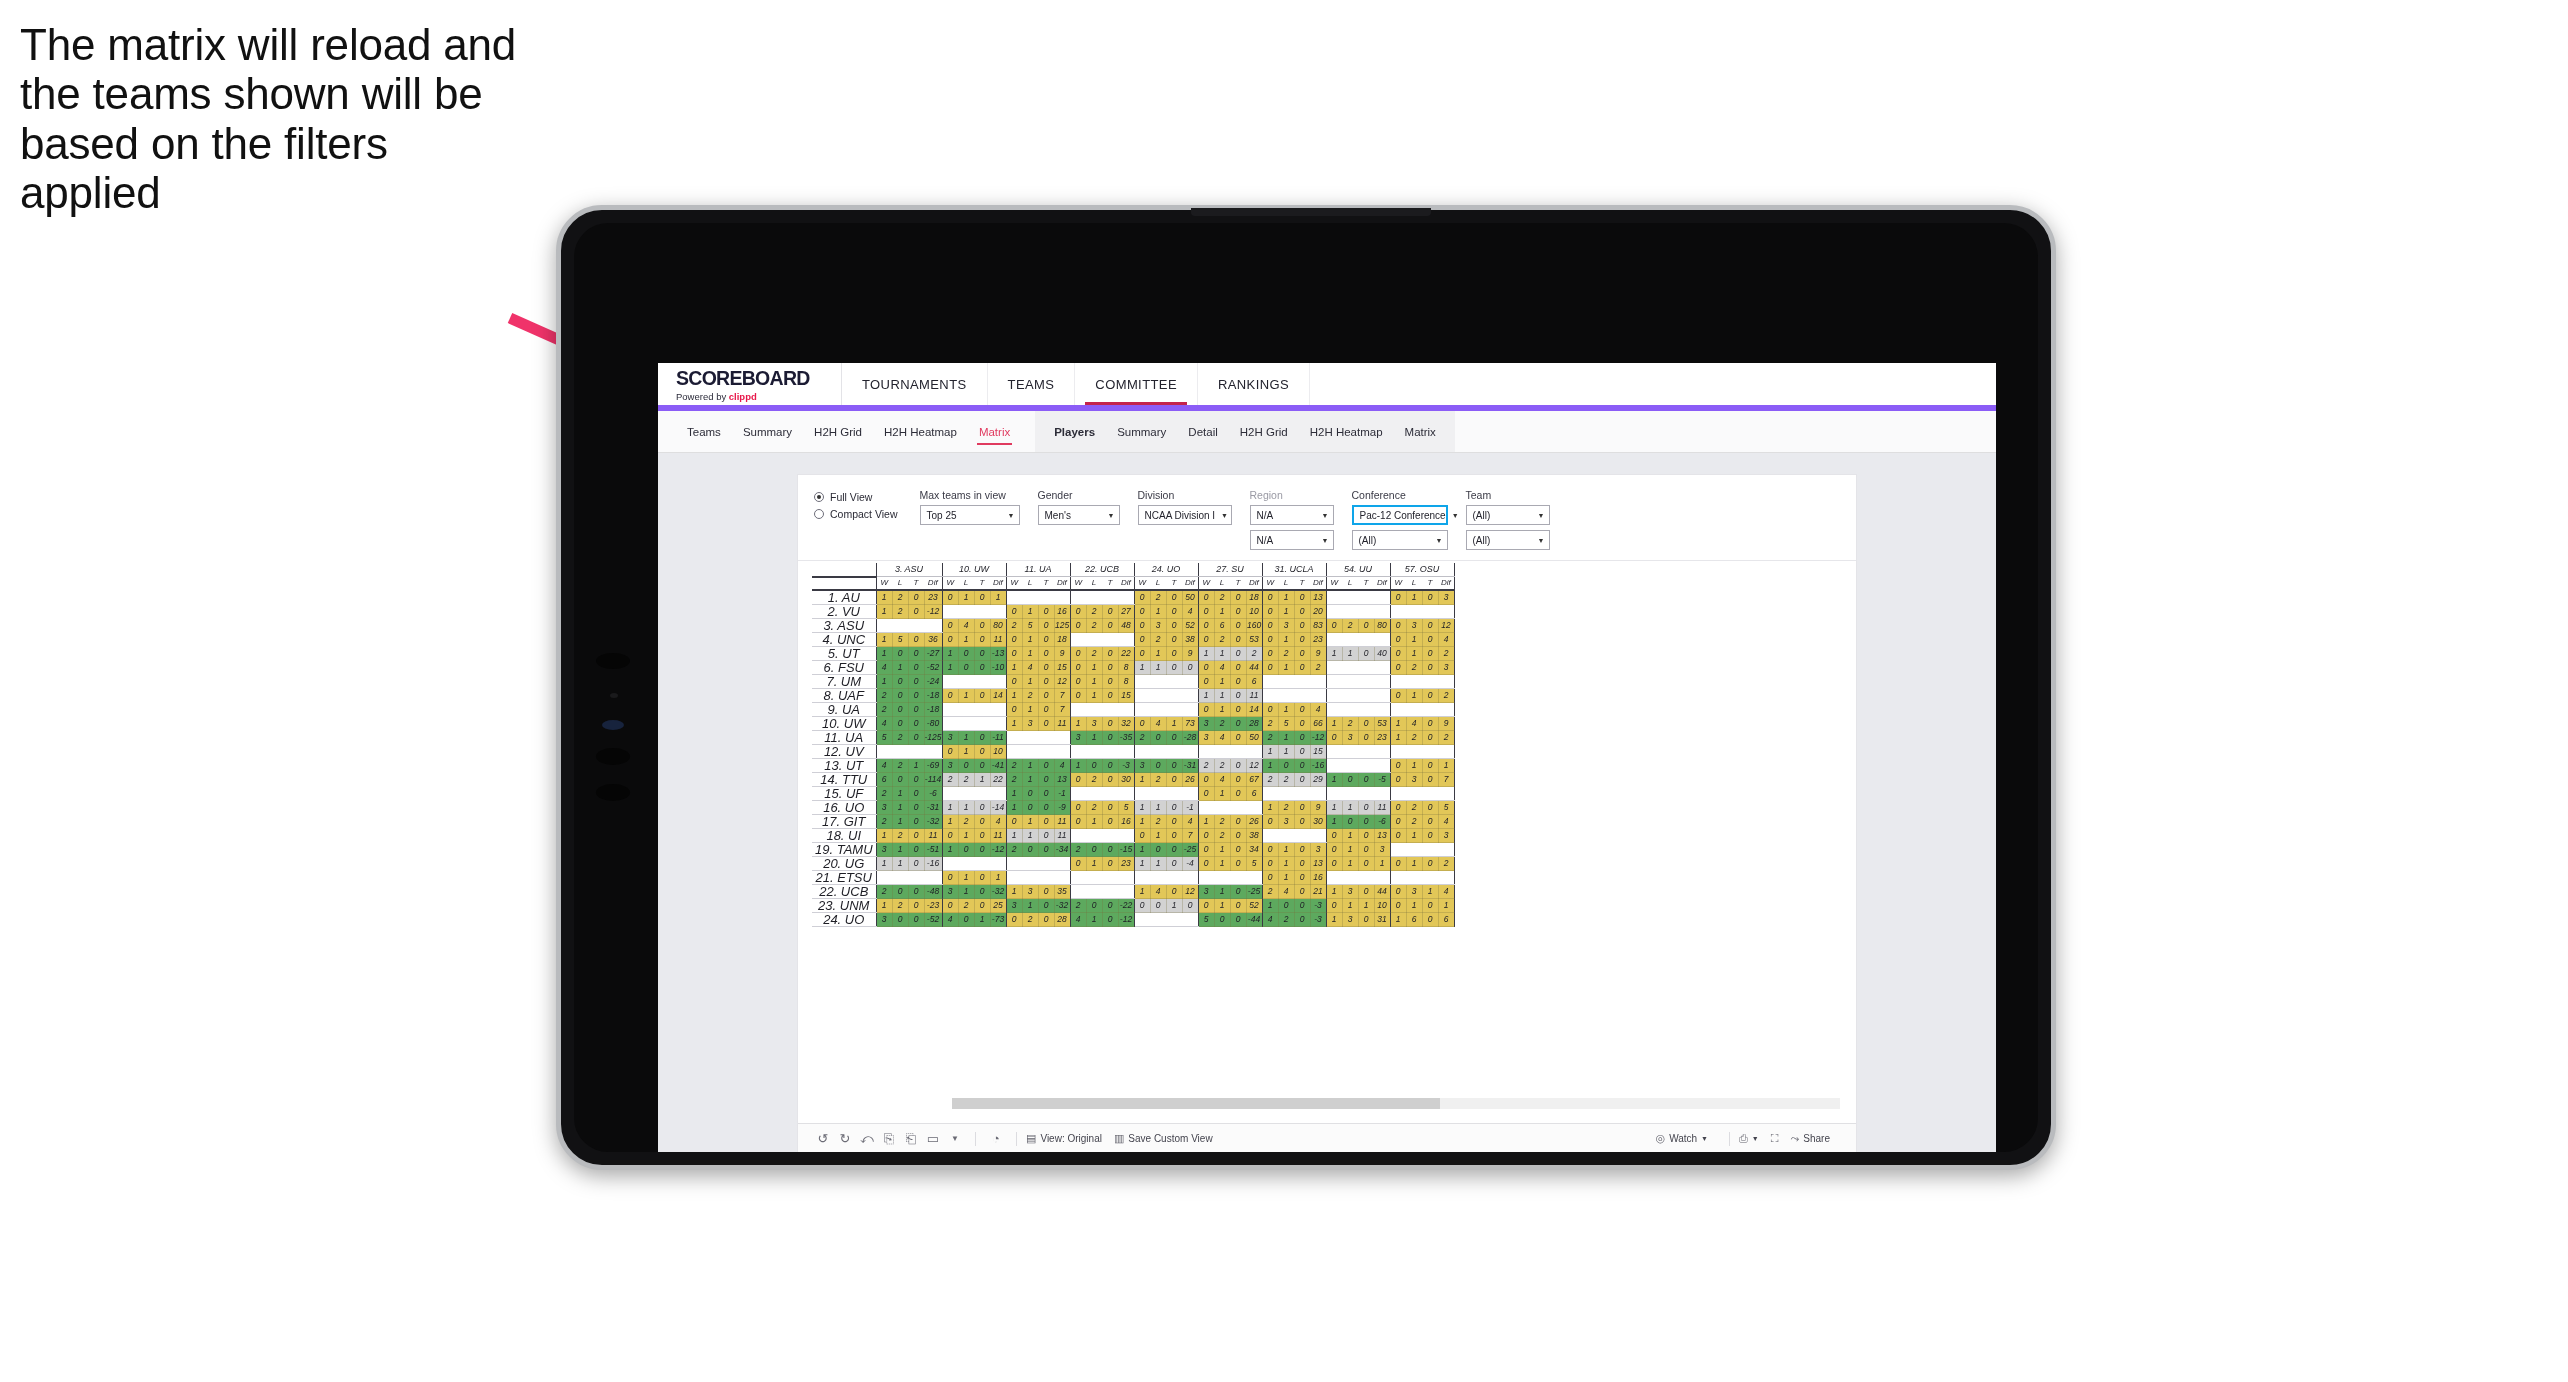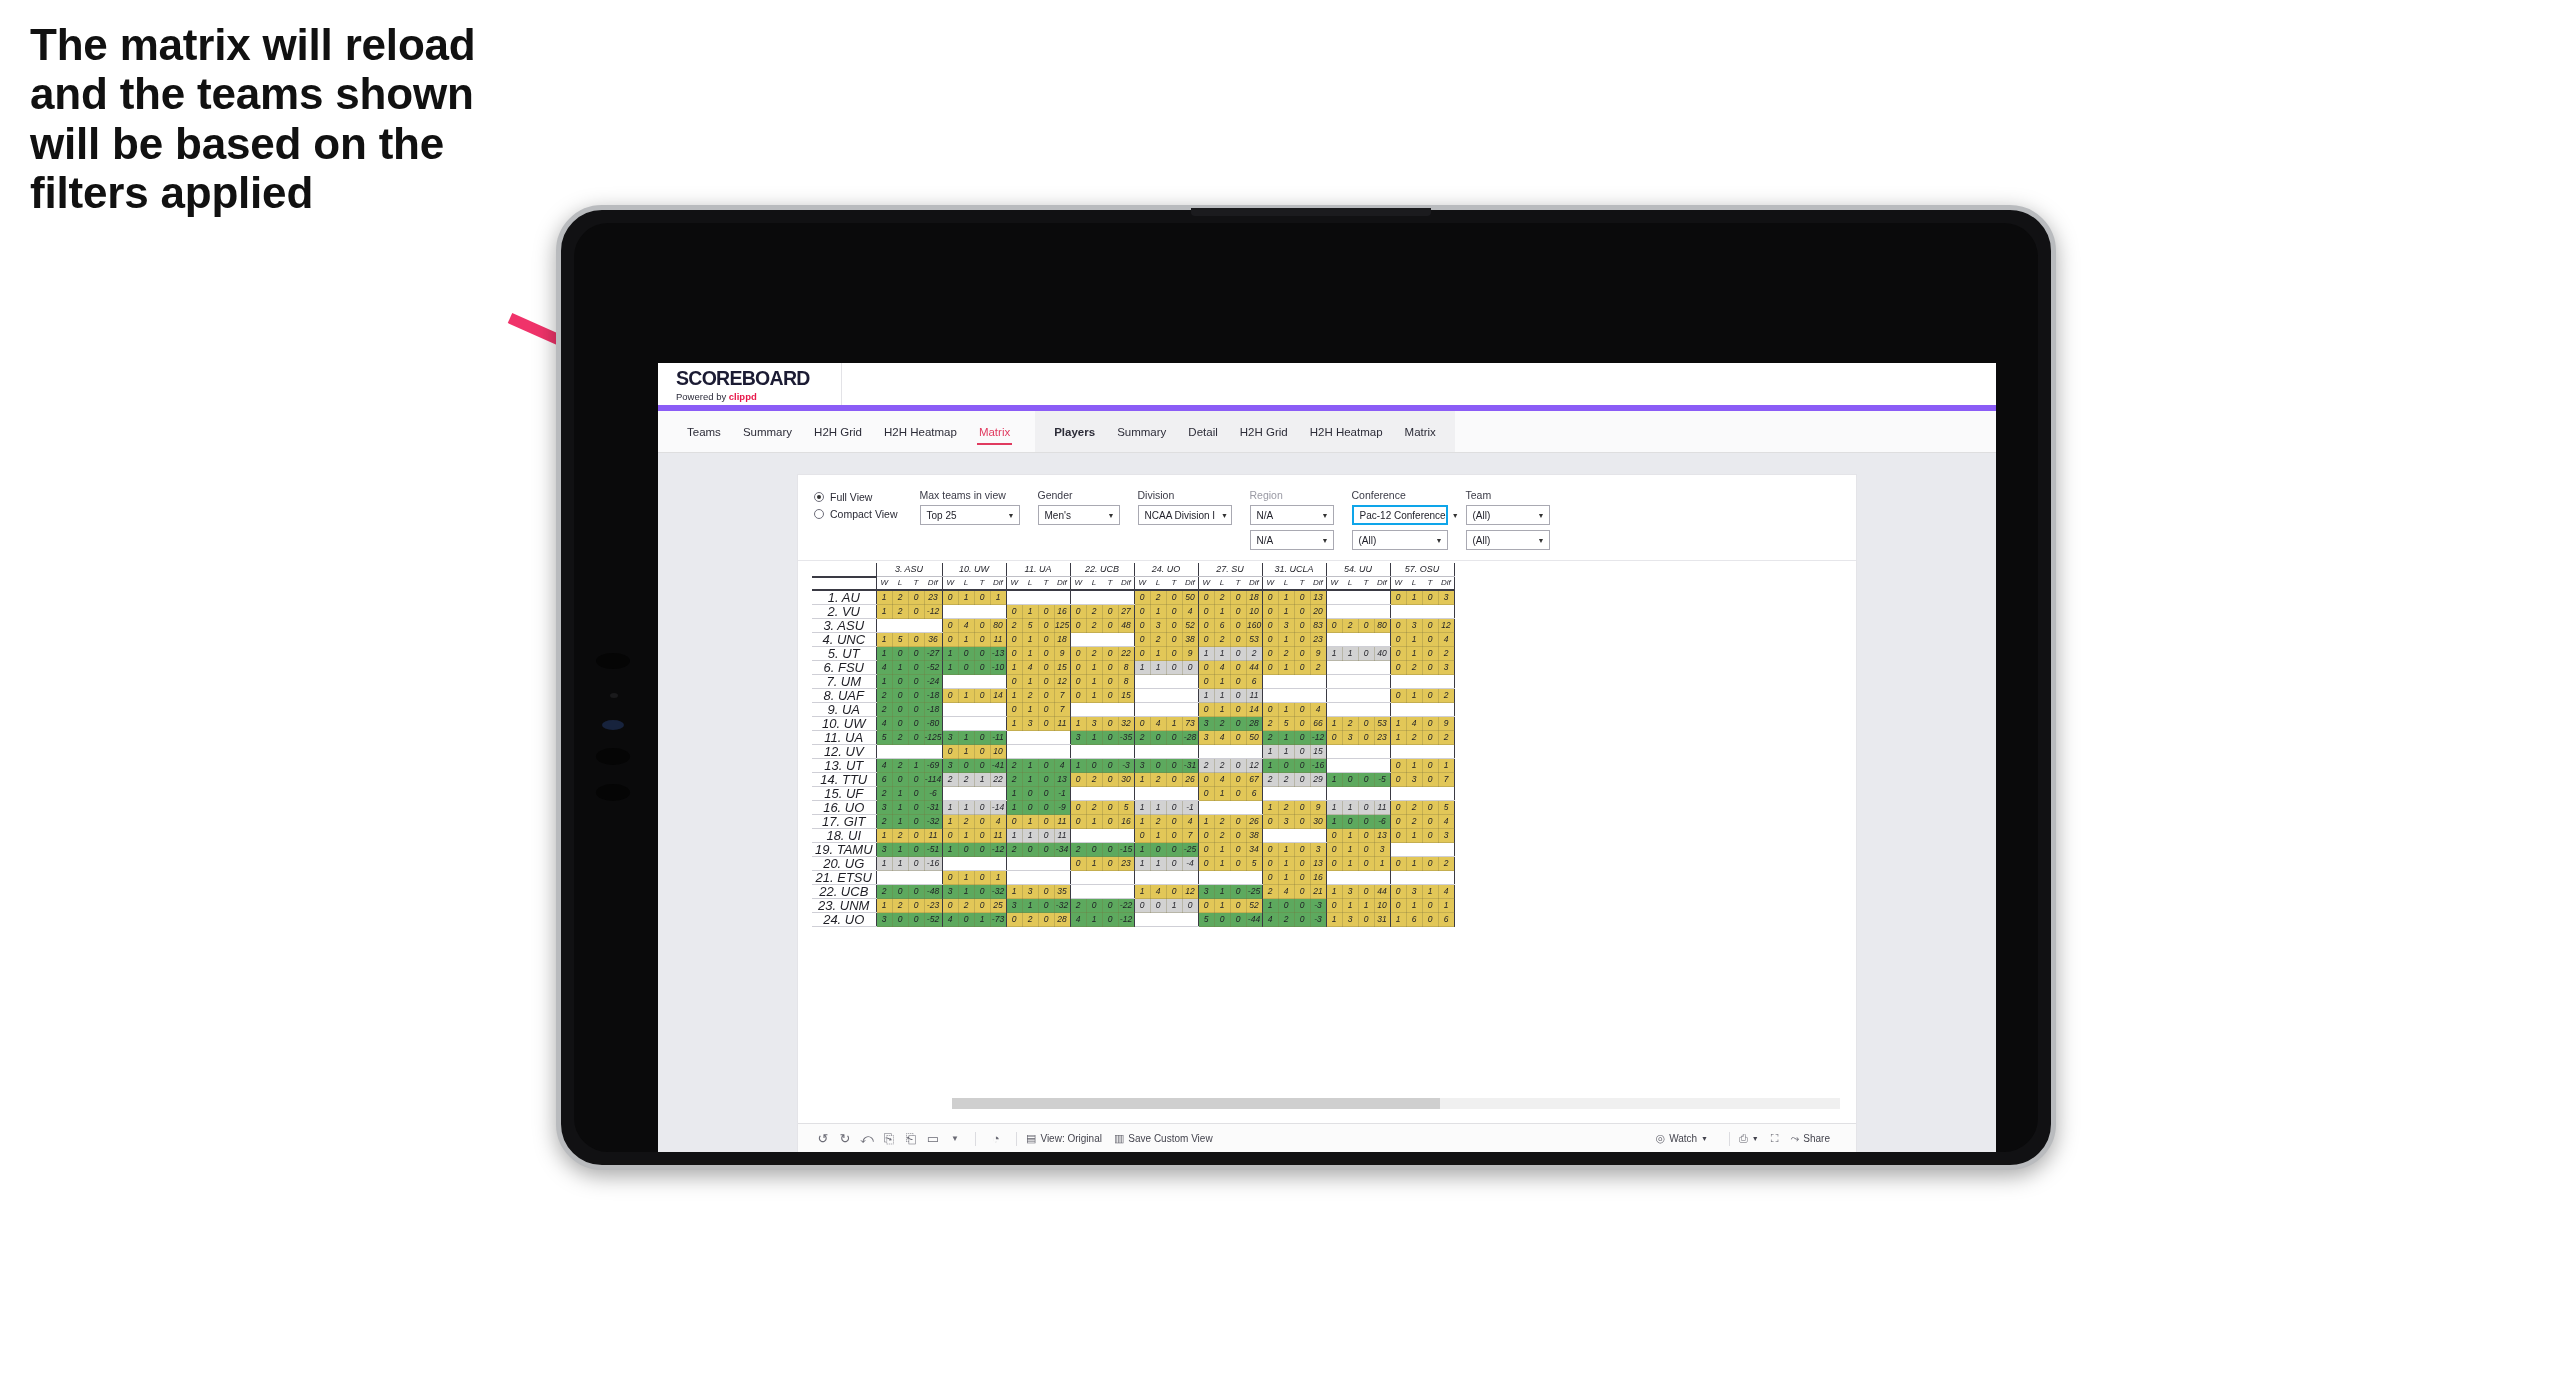--- a/index.html
+++ b/index.html
@@ -3,22 +3,22 @@
 <meta charset="utf-8">
 <style>
   * { box-sizing: border-box; margin: 0; padding: 0; }
   html, body { width: 2568px; height: 1382px; background: #ffffff; overflow: hidden; }
   body { font-family: "Liberation Sans", sans-serif; }
 
   #stage { position: relative; width: 2568px; height: 1382px; }
 
   
   #annotation {
-    position: absolute; left: 30px; top: 20px; width: 520px;
-    font-size: 44px; line-height: 1.12; color: #111; font-weight: 700;
+    position: absolute; left: 20px; top: 20px; width: 520px;
+    font-size: 44px; line-height: 1.12; color: #111; font-weight: 400;
     letter-spacing: -0.2px;
   }
   #arrow-svg { position: absolute; left: 0; top: 0; width: 2568px; height: 1382px; pointer-events: none; }
 
   
   #tablet {
     position: absolute; left: 556px; top: 205px; width: 1500px; height: 965px;
     border-radius: 46px;
     background: #111113;
     border: 5px solid #b9bbbe;
@@ -159,20 +159,26 @@
       <div class="tab-btn tab-b1"></div>
       <div class="tab-btn tab-b2"></div>
 
       <div id="page">
 
         <div id="topnav">
           <div id="brand">
             <div id="brand-title">SCOREBOARD</div>
             <div id="brand-sub"><span>Powered by </span><span class="clippd">clippd</span></div>
           </div>
+          <div id="topnav-items" style="display: flex;">
+              <div class="topnav-item">TOURNAMENTS</div>
+              <div class="topnav-item">TEAMS</div>
+              <div class="topnav-item active">COMMITTEE</div>
+              <div class="topnav-item">RANKINGS</div>
+            </div>
           <div id="topnav-spacer" class="topnav-item"></div>
         </div>
 
         <div id="subnav">
           <div class="subgroup" id="subnav-teams">
               <div class="subnav-item">Teams</div>
               <div class="subnav-item">Summary</div>
               <div class="subnav-item">H2H Grid</div>
               <div class="subnav-item">H2H Heatmap</div>
               <div class="subnav-item active">Matrix</div>

